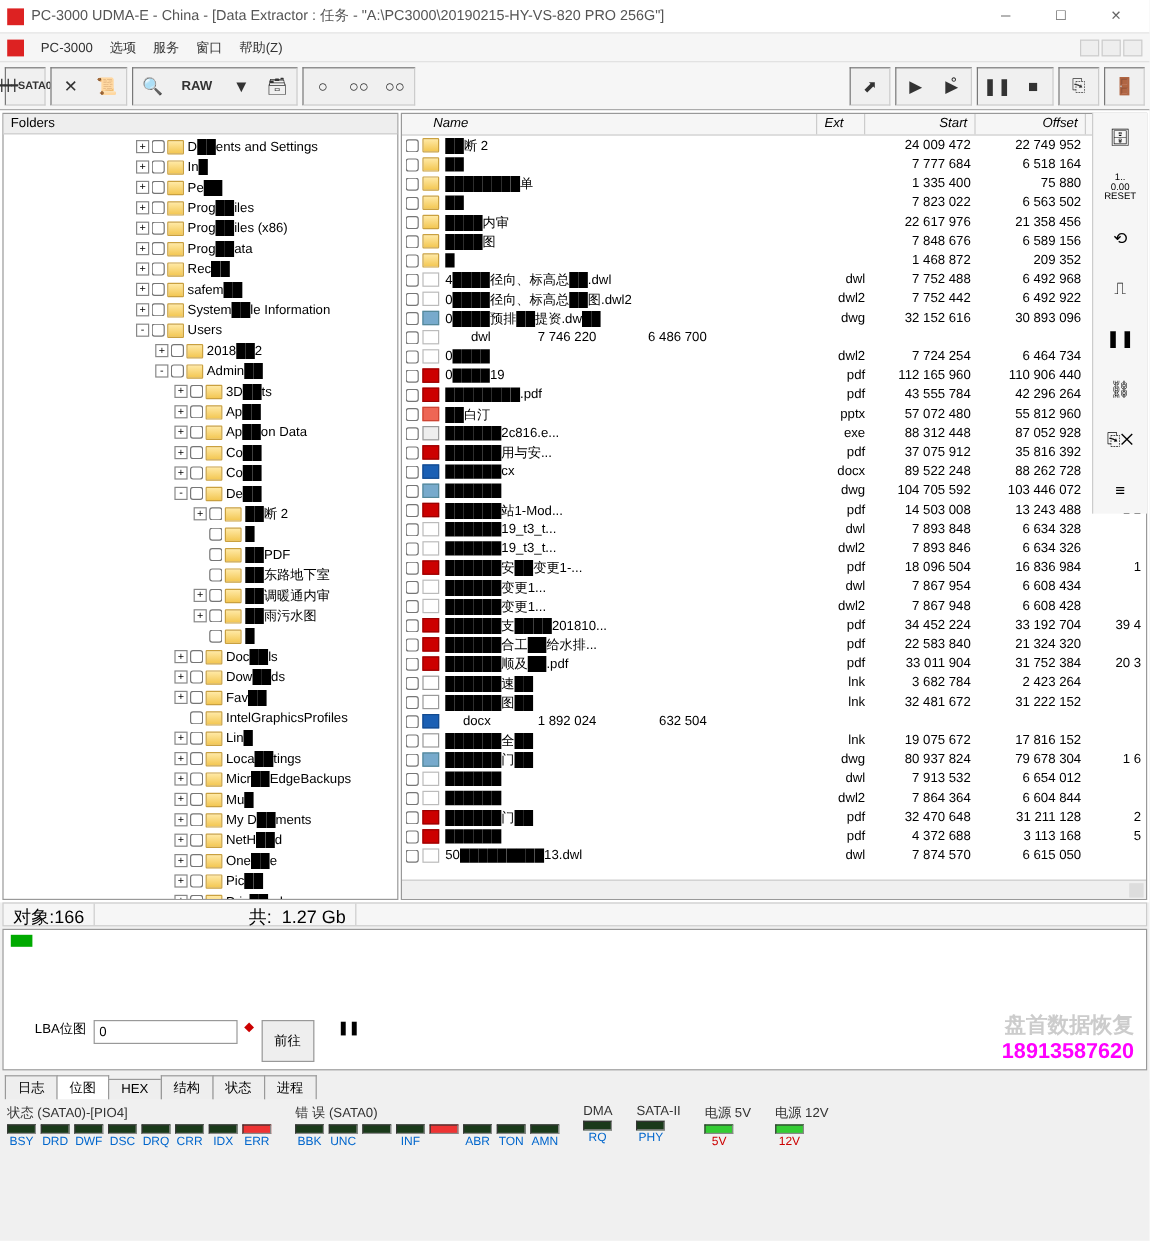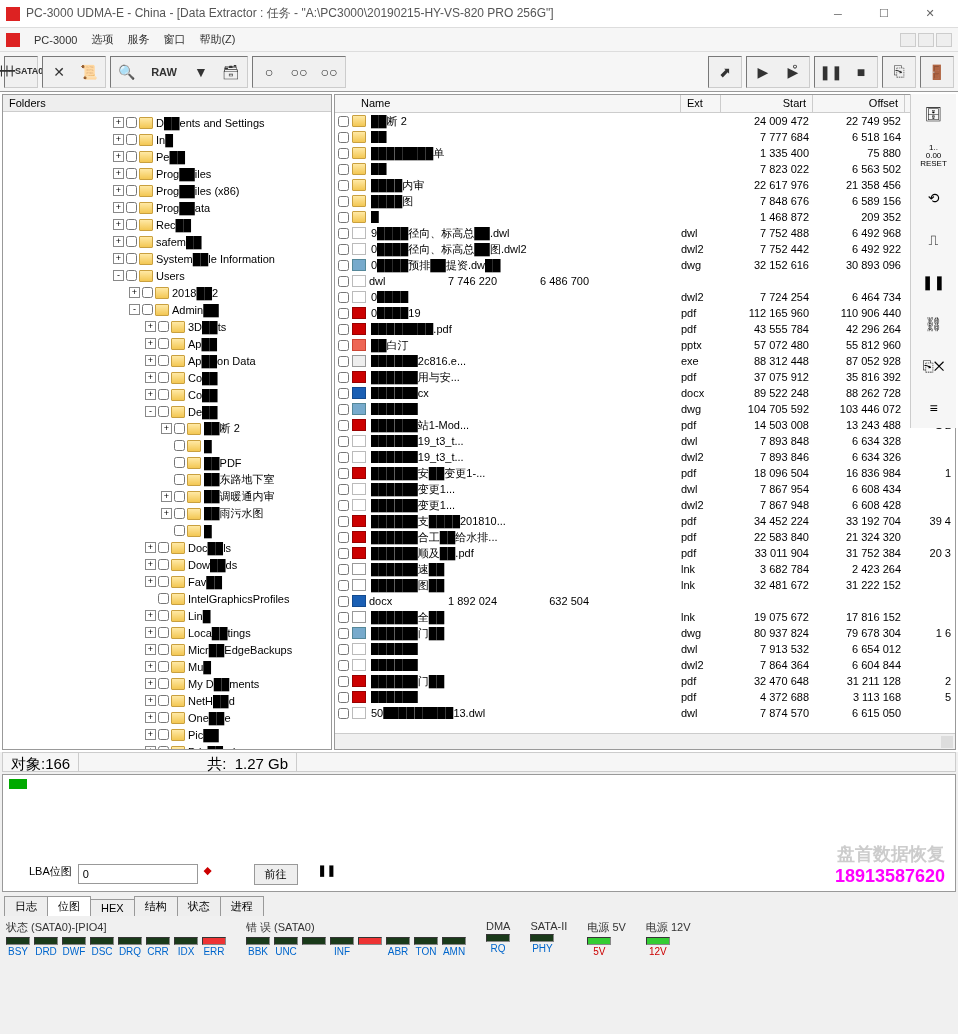--- a/index.html
+++ b/index.html
@@ -31,54 +31,54 @@
 .tree-row { display: flex; align-items: center; height: 17px; white-space: nowrap; }
 .tree-row .indent { display: inline-block; }
 .tree-row .expander { width: 11px; height: 11px; border: 1px solid #888; font-size: 9px; line-height: 9px; text-align: center; margin-right: 2px; cursor: pointer; background: #fff; }
 .tree-row .expander.none { border: none; background: transparent; }
 .tree-row .cb { width: 11px; height: 11px; margin-right: 2px; }
 .tree-row .folder-icon { width: 14px; height: 12px; background: linear-gradient(#ffe9a5,#f3c753); border: 1px solid #c9a03f; border-radius: 1px; margin-right: 3px; flex-shrink: 0; }
 .tree-row .label { color: #000; }
 
 .files-panel { flex: 1; border: 1px solid #999; margin: 2px 2px 2px 2px; display: flex; flex-direction: column; background: #fff; }
 .files-header { display: flex; background: #f6f6f6; border-bottom: 1px solid #ccc; height: 18px; font-size: 11px; }
-.files-header .col { padding: 2px 6px; border-right: 1px solid #ccc; }
+.files-header .col { padding: 2px 6px; border-right: 1px solid #ccc; font-style: italic; }
 .col-name { flex: 1; }
 .col-ext { width: 40px; }
 .col-start { width: 92px; text-align: right; }
 .col-offset { width: 92px; text-align: right; }
 .col-si { width: 50px; text-align: right; }
 .files-body { flex: 1; overflow: auto; }
 .file-row { display: flex; align-items: center; height: 16px; font-size: 11px; }
 .file-row .cb { width: 11px; height: 11px; margin: 0 3px; }
 .file-row .icon { width: 14px; height: 12px; margin-right: 3px; flex-shrink: 0; }
 .icon.folder { background: linear-gradient(#ffe9a5,#f3c753); border: 1px solid #c9a03f; border-radius: 1px; }
 .icon.pdf { background: #c00; border: 1px solid #900; }
 .icon.dwg { background: #7ac; border: 1px solid #589; }
 .icon.docx { background: #1a5fb4; border: 1px solid #134a8e; }
 .icon.pptx { background: #e65; border: 1px solid #c43; }
 .icon.exe { background: #eee; border: 1px solid #999; }
 .icon.lnk { background: #fff; border: 1px solid #999; }
 .icon.generic { background: #fff; border: 1px solid #bbb; }
 .file-row .name { flex: 1; padding-left: 2px; overflow: hidden; }
-.file-row .ext { width: 40px; }
+.file-row .ext { width: 40px; text-align: right; }
 .file-row .start { width: 92px; text-align: right; padding-right: 4px; }
 .file-row .offset { width: 92px; text-align: right; padding-right: 4px; }
 .file-row .si { width: 50px; text-align: right; padding-right: 4px; }
 .scrollbar-bottom { height: 16px; background: #f0f0f0; border-top: 1px solid #ccc; position: relative; }
 .scrollbar-bottom::after { content: ''; position: absolute; right: 2px; top: 2px; width: 12px; height: 12px; background: #ddd; }
 
 .status-strip { height: 20px; background: #f6f6f6; display: flex; border: 1px solid #ccc; margin: 0 2px; font-size: 15px; }
 .status-strip .seg { padding: 2px 8px; border-right: 1px solid #ccc; }
 
 .lower-panel { height: 118px; background: #fff; border: 1px solid #999; margin: 2px; position: relative; }
 .lower-panel .act { position: absolute; top: 4px; left: 6px; width: 18px; height: 10px; background: #0a0; }
 .lower-panel .nav { position: absolute; bottom: 6px; left: 26px; display: flex; align-items: flex-start; gap: 6px; }
 .lower-panel input { width: 120px; height: 20px; border: 1px solid #999; padding: 0 4px; font-size: 11px; }
-.lower-panel button { height: 21px; padding: 0 10px; border: 1px solid #999; background: #eee; cursor: pointer; font-size: 11px; margin-left: 36px; }
+.lower-panel button { height: 35px; padding: 0 10px; border: 1px solid #999; background: #eee; cursor: pointer; font-size: 11px; }
 .watermark { position: absolute; right: 10px; bottom: 4px; text-align: right; }
 .watermark .line1 { font-size: 18px; color: #ccc; font-weight: bold; text-shadow: 1px 1px 0 #fff; }
 .watermark .line2 { font-size: 18px; color: #f0f; font-weight: bold; }
 
 .tabs-strip { height: 22px; display: flex; align-items: flex-end; padding: 0 4px; gap: 0; }
 .tab { padding: 2px 10px; border: 1px solid #999; border-bottom: none; background: #eee; font-size: 11px; cursor: pointer; margin-right: -1px; }
 .tab.active { background: #fff; }
 
 .hw-status { height: 46px; display: flex; padding: 4px 6px; gap: 20px; background: #f0f0f0; font-size: 11px; }
 .hw-group { display: flex; flex-direction: column; gap: 2px; }
@@ -503,21 +503,21 @@
           <span class="icon folder"></span>
           <span class="name">█</span>
           <span class="ext"></span>
           <span class="start">1 468 872</span>
           <span class="offset">209 352</span>
           <span class="si"></span>
         </div>
         <div class="file-row">
           <input type="checkbox" class="cb" style="">
           <span class="icon generic"></span>
-          <span class="name">9████径向、标高总██.dwl</span>
+          <span class="name">4████径向、标高总██.dwl</span>
           <span class="ext">dwl</span>
           <span class="start">7 752 488</span>
           <span class="offset">6 492 968</span>
           <span class="si"></span>
         </div>
         <div class="file-row">
           <input type="checkbox" class="cb" style="">
           <span class="icon generic"></span>
           <span class="name">0████径向、标高总██图.dwl2</span>
           <span class="ext">dwl2</span>

